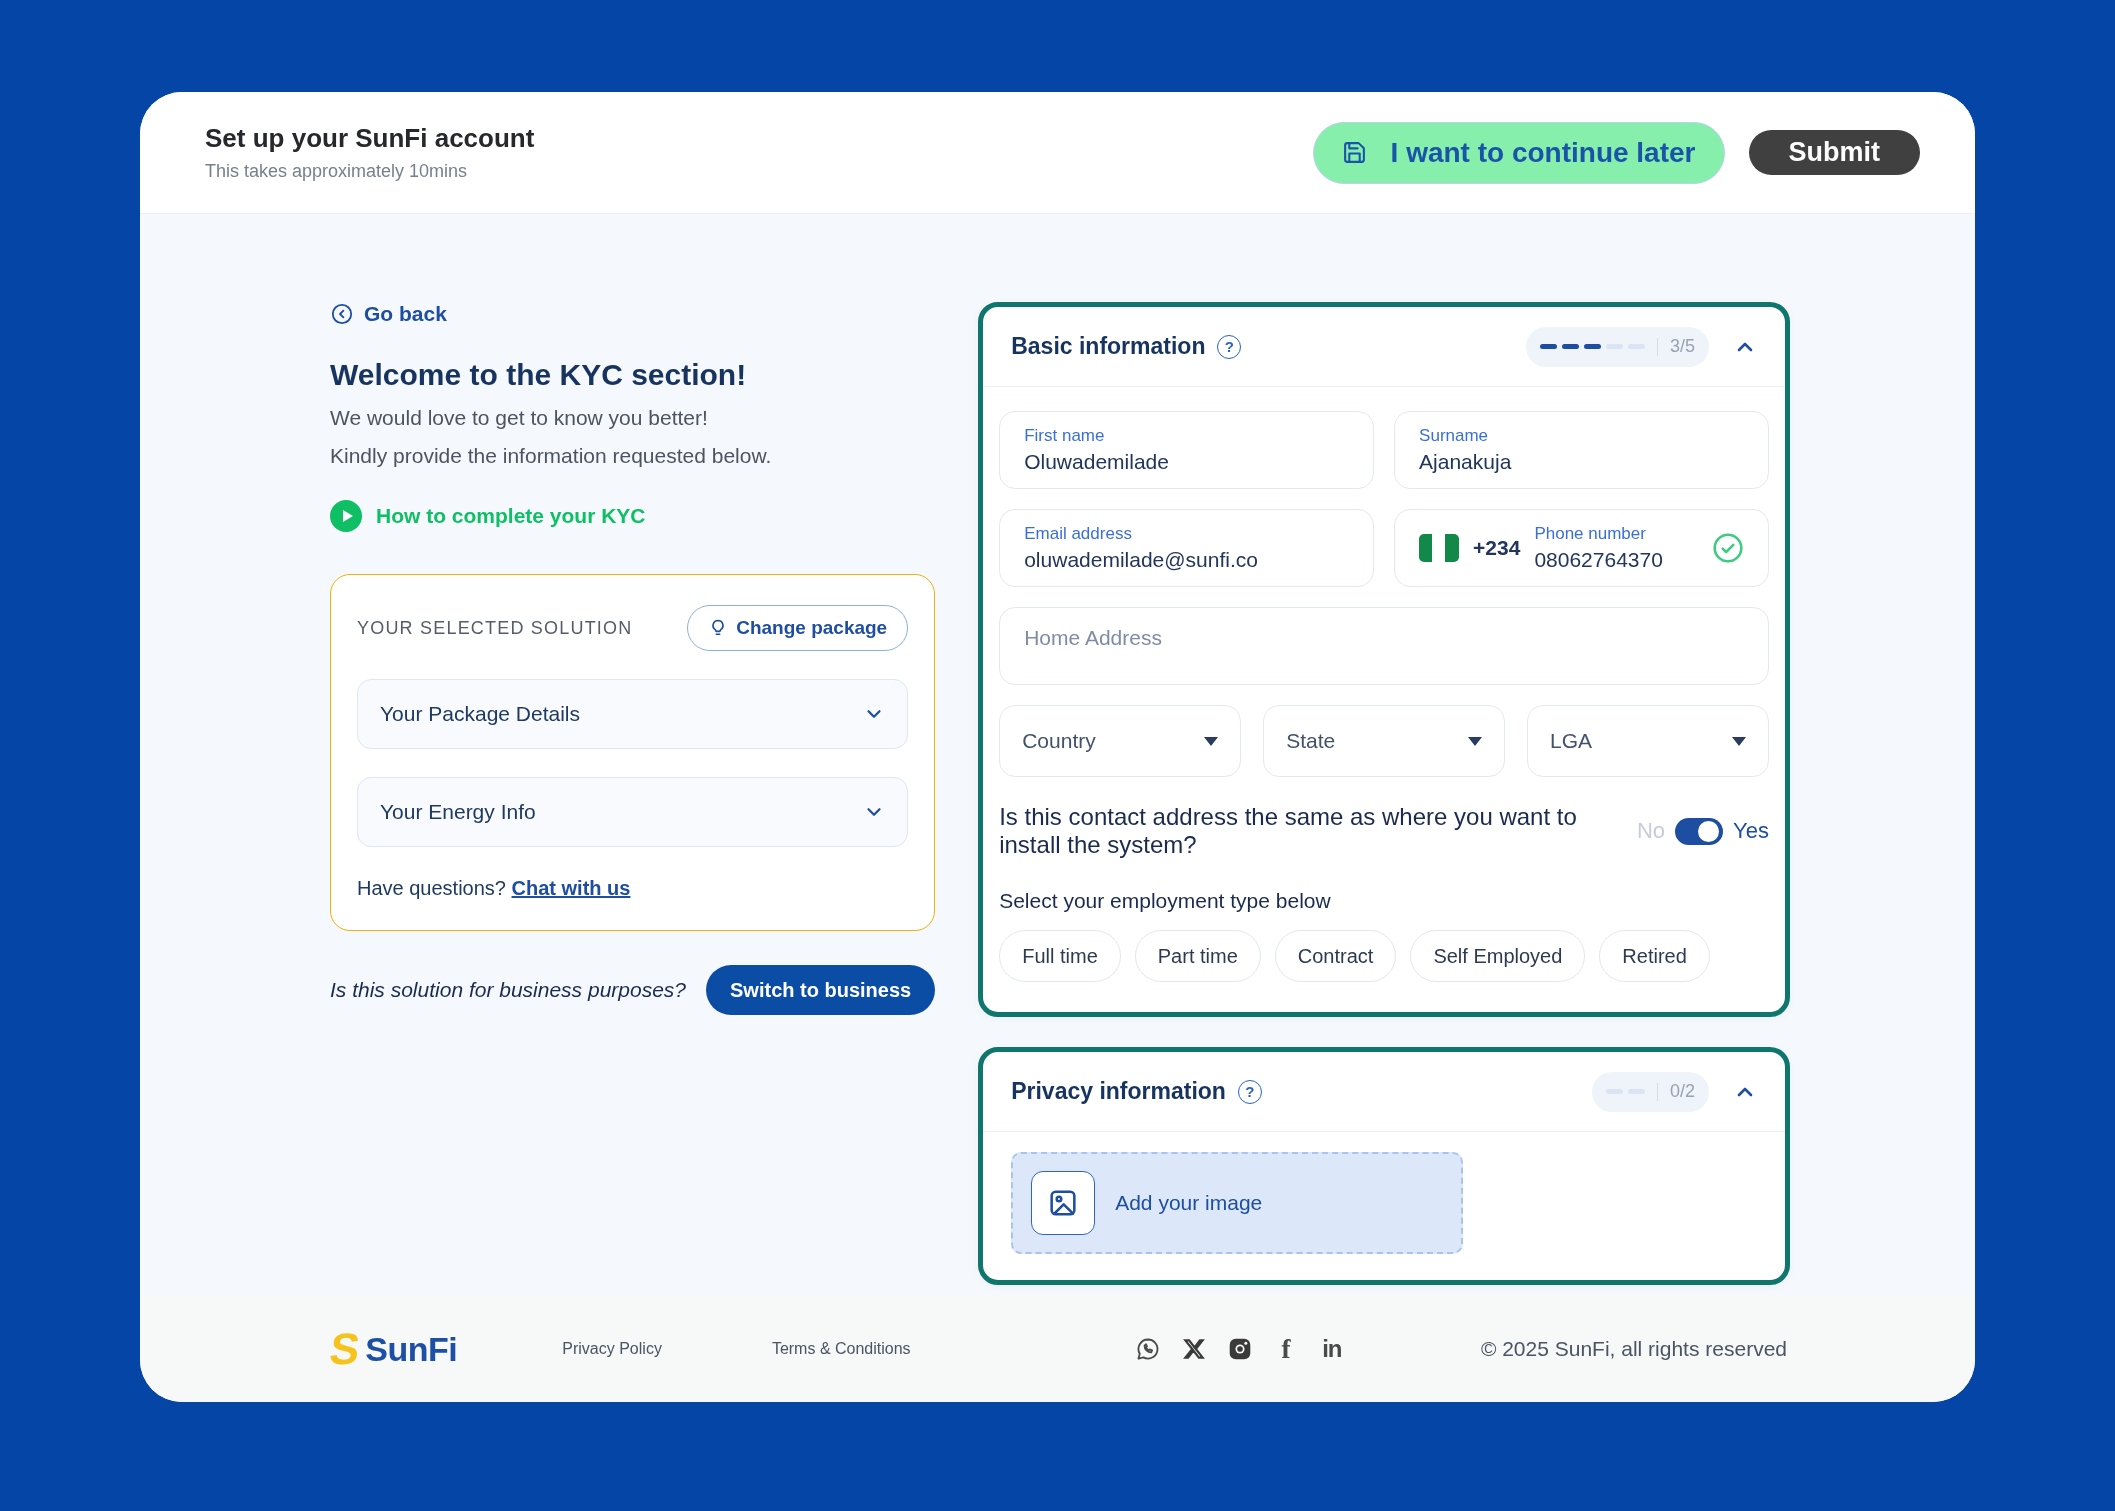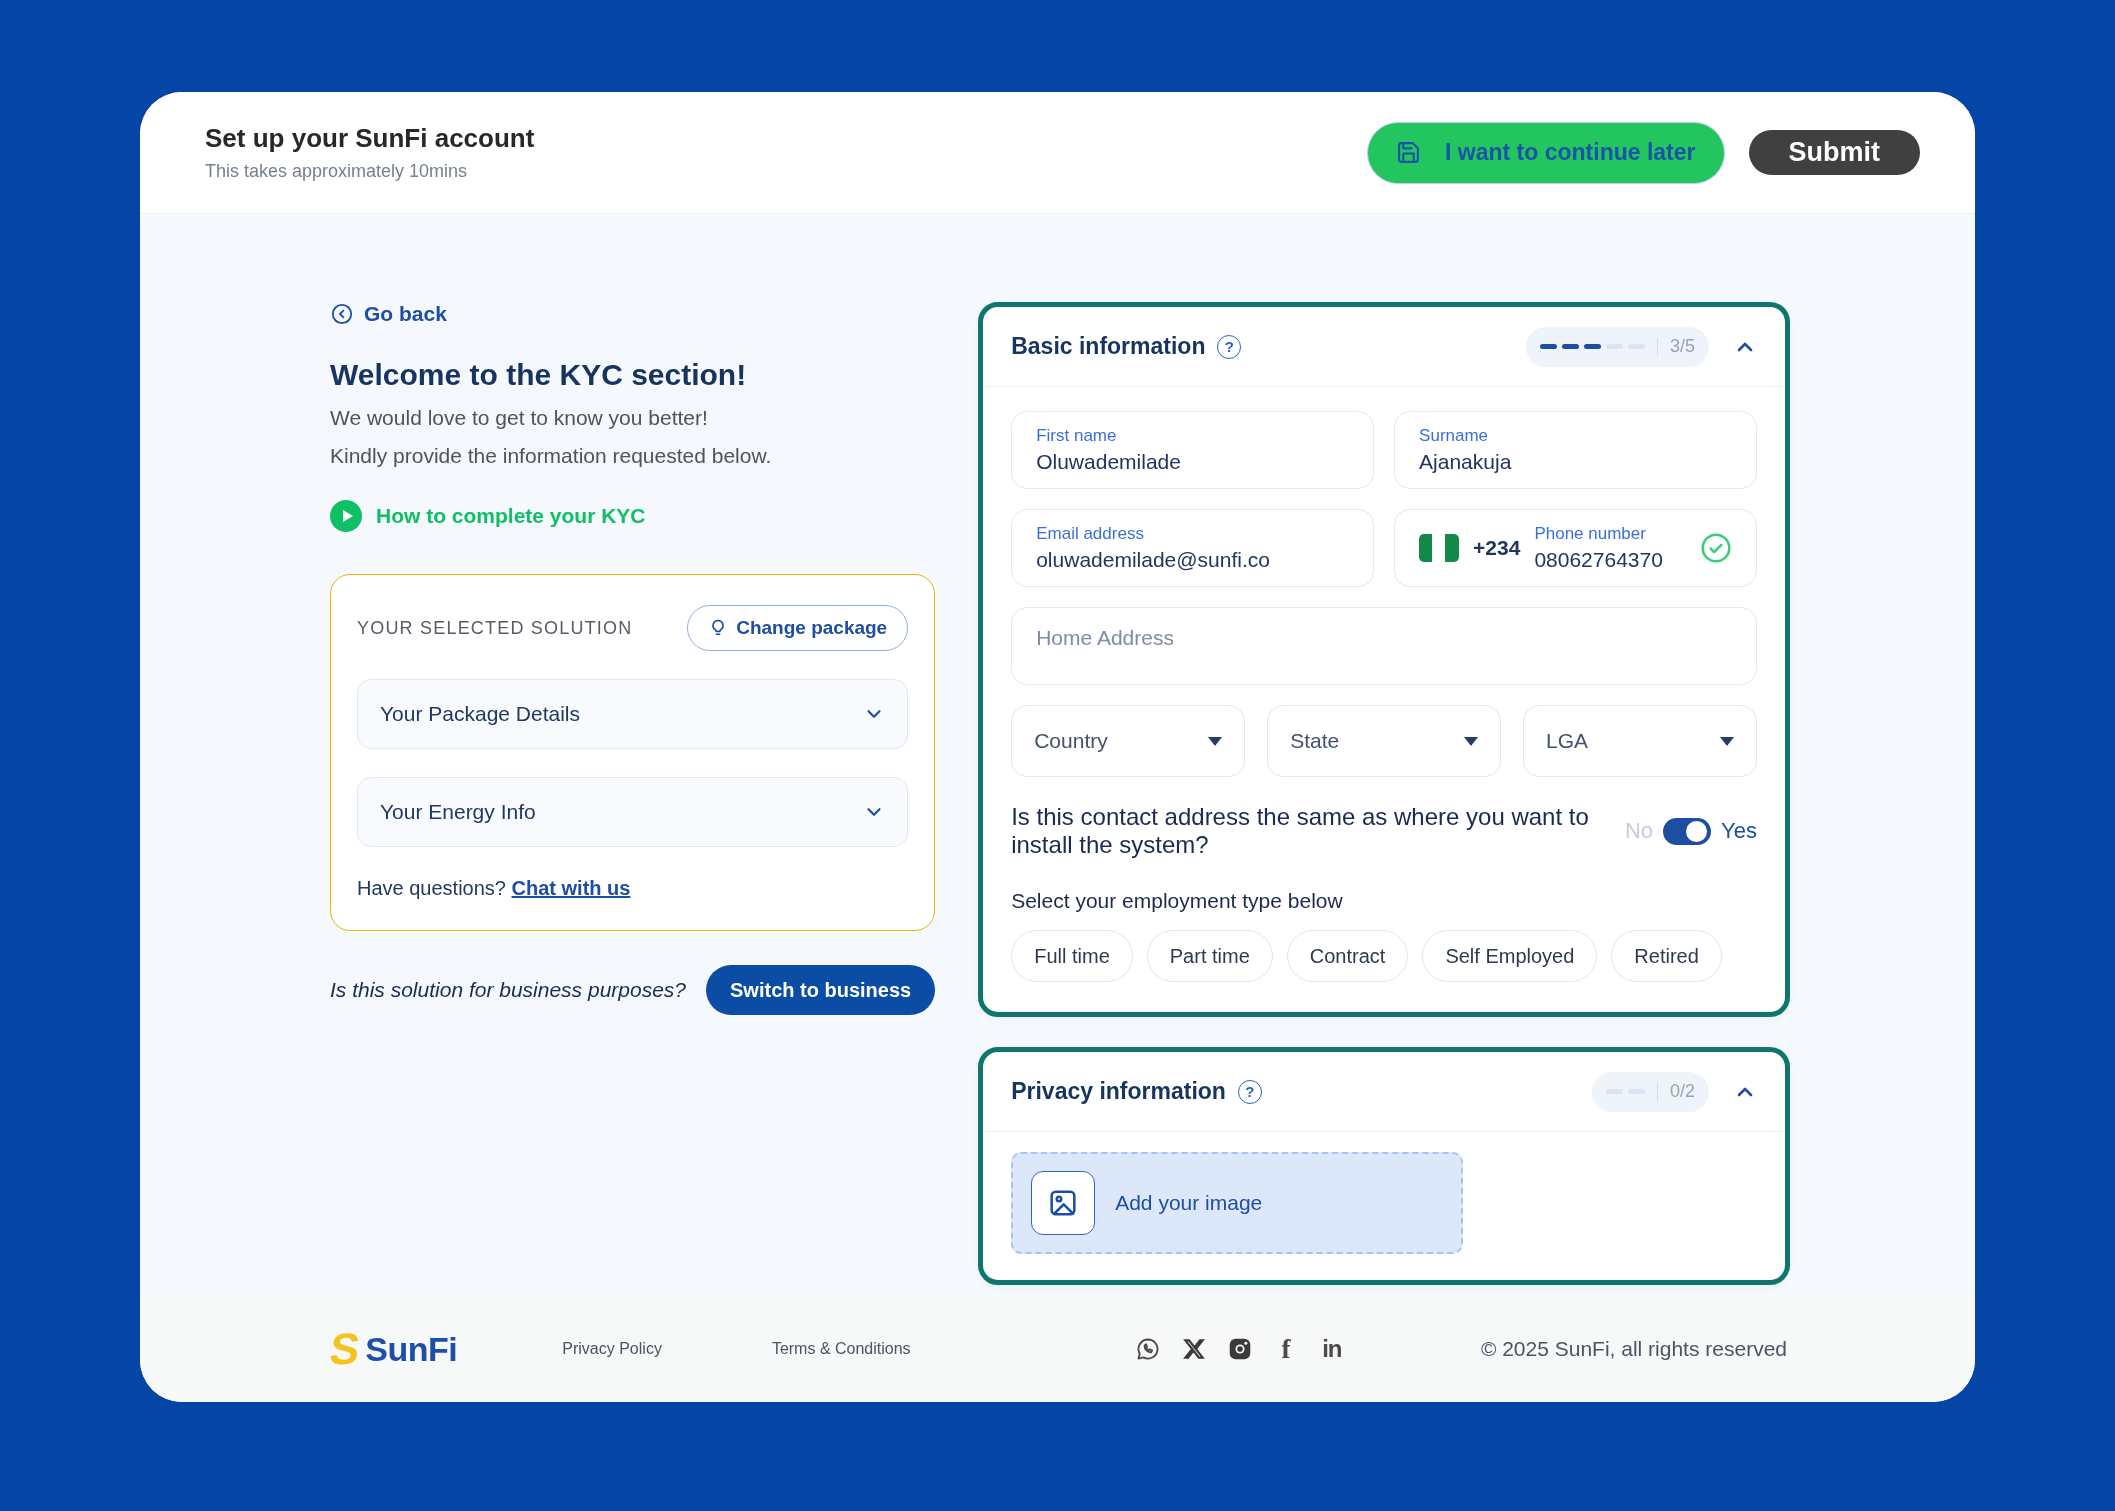--- a/index.html
+++ b/index.html
@@ -20,22 +20,22 @@
   .topbar {
     flex:0 0 122px; background:#fff; border-bottom:1px solid #EDF1F6;
     display:flex; align-items:center; padding:0 55px 0 65px; z-index:3;
   }
   .topbar-titles { display:flex; flex-direction:column; gap:7px; }
   .topbar-title { font-size:26px; font-weight:600; color:#26282B; }
   .topbar-sub { font-size:18px; color:#77808C; }
   .topbar-actions { margin-left:auto; display:flex; align-items:center; gap:24px; }
   .btn-outline {
     display:flex; align-items:center; gap:24px; height:62px; padding:0 28px;
-    border:1.5px solid #BCD0F0; border-radius:31px; background:#22c55e;
-    color:#1A54A8; font-size:23px; font-weight:700; cursor:pointer;
+    border:1.5px solid #BCD0F0; border-radius:31px; background:#86efac;
+    color:#1A54A8; font-size:28px; font-weight:700; cursor:pointer;
   }
   .btn-outline svg { width:25px; height:25px; }
   .btn-solid {
     height:45px; padding:0 40px; border:none; border-radius:31px;
     background:#404040; color:#fff; font-size:27px; font-weight:700; cursor:pointer;
   }
   
   .main {
     flex:1 1 auto; min-height:0; background:#F5F8FC; overflow:hidden;
     display:flex; gap:43px; padding:88px 185px 0 190px;
@@ -106,21 +106,21 @@
     display:flex; align-items:center; gap:5px;
   }
   .dash { width:17px; height:5px; border-radius:3px; background:#DBE4F3; display:inline-block; }
   .dash.done { background:#1D4EA2; }
   .pill-sep { width:1px; height:18px; background:#D5DCE8; margin:0 7px; }
   .pill-label { font-size:18px; color:#98A2B3; }
   .collapse-btn { background:none; border:none; color:#1D4EA2; cursor:pointer;
     display:flex; align-items:center; }
   .collapse-btn svg { width:24px; height:24px; }
 
-  .section-body { padding:24px 28px 30px; }
+  .section-body { padding:24px 16px 30px; }
   .grid-2 { display:grid; grid-template-columns:1fr 1fr; gap:20px; }
   .field {
     border:1px solid #E4E8EF; border-radius:16px; background:#fff; height:78px;
     padding:13px 24px; display:flex; flex-direction:column; justify-content:center; gap:4px;
     cursor:text;
   }
   .field-label { font-size:17px; color:#3B6FD8; }
   .field-value { font-size:21px; color:#22355C; }
   .field-phone { flex-direction:row; align-items:center; gap:14px; }
   .flag { width:40px; height:28px; border-radius:5px; flex:0 0 40px;

